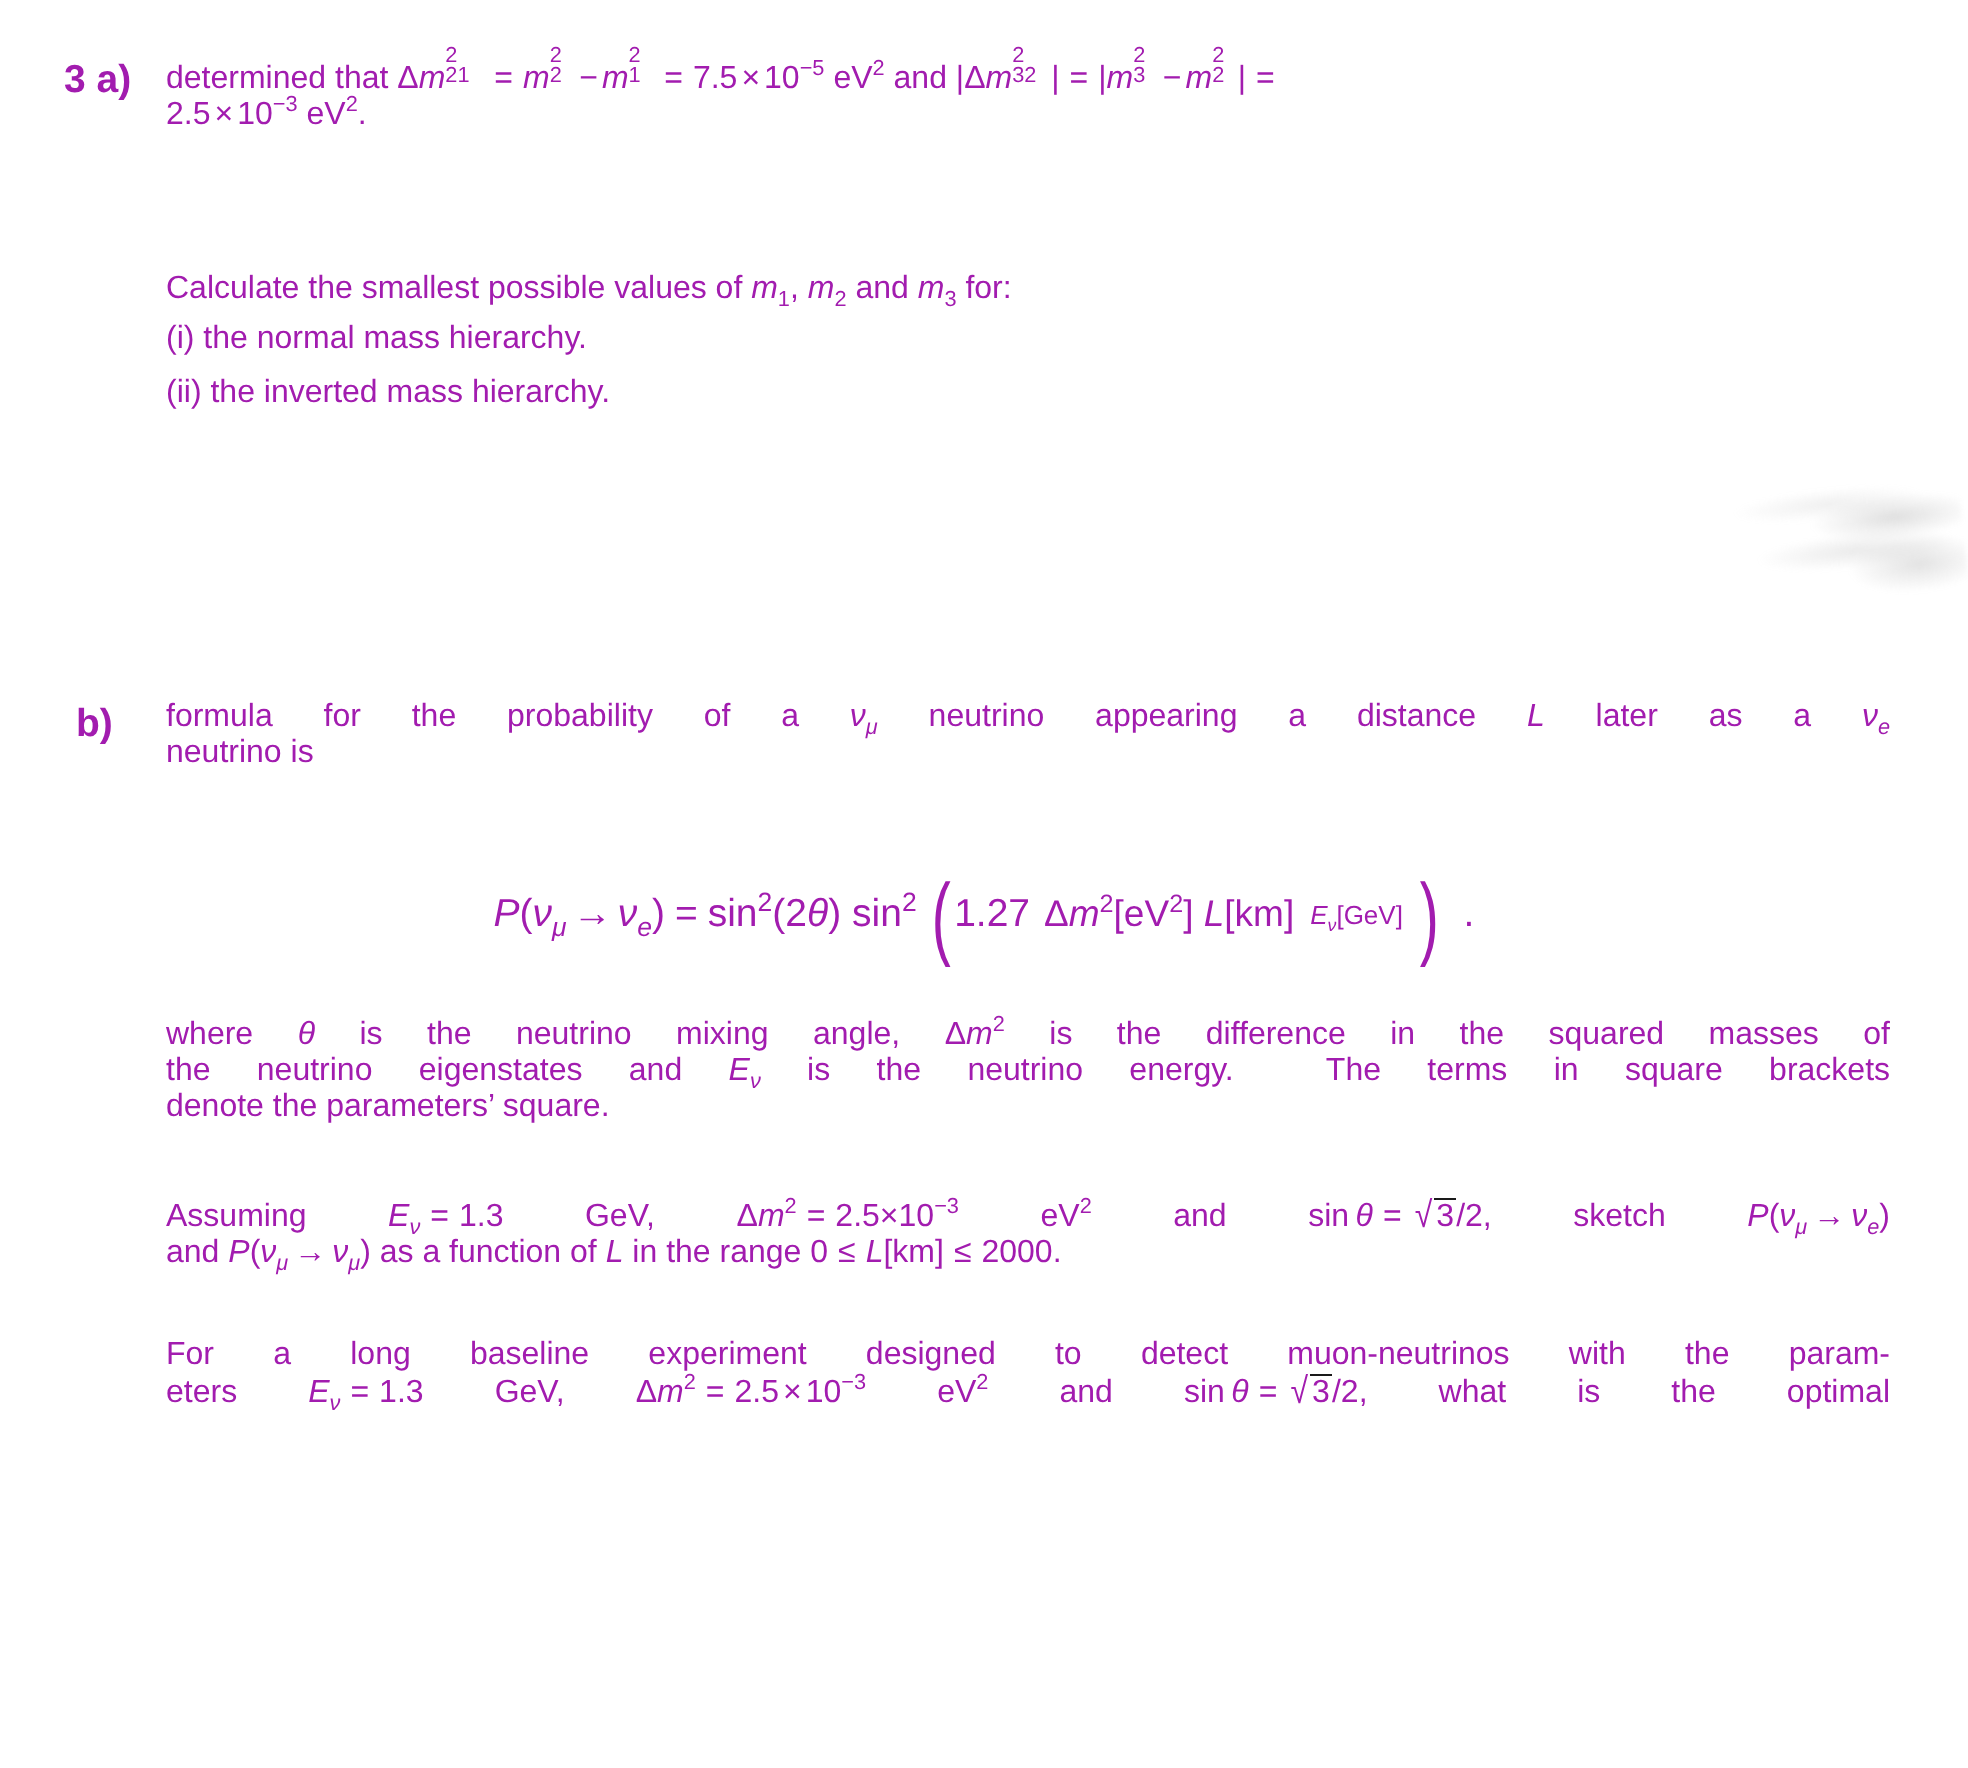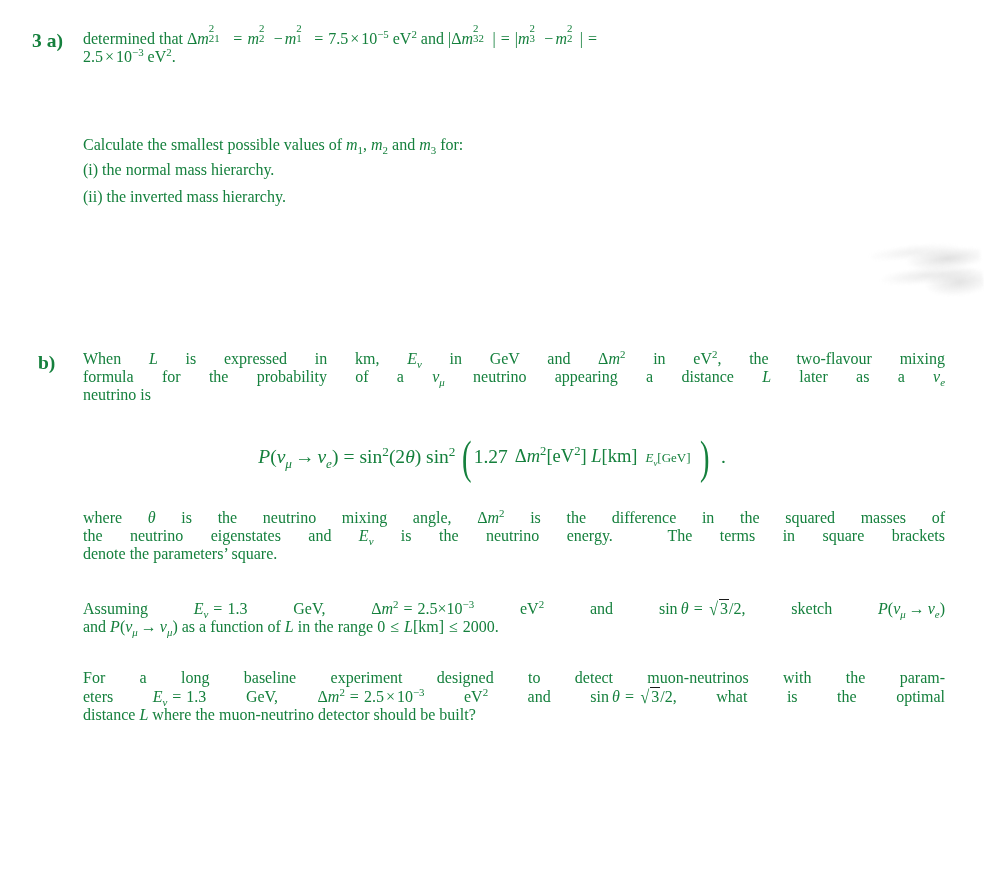--- a/index.html
+++ b/index.html
@@ -5,22 +5,22 @@
   html, body {
     margin: 0;
     padding: 0;
     background: #ffffff;
   }
   .page {
     position: relative;
     width: 984px;
     height: 732px;
     background: #ffffff;
-    font-family: Liberation Serif, serif;
-    color: #15803d;
+    font-family: Liberation Sans, sans-serif;
+    color: #a21caf;
     overflow: hidden;
   }
 
   
   .smudge {
     position: absolute;
     pointer-events: none;
   }
   .smudge-top {
     left: 862px;
@@ -210,23 +210,20 @@
 
   <div class="body-col" style="top:188px;">
     <span>(ii)</span>
     <span>the inverted mass hierarchy.</span>
   </div>
 
   <div class="label" style="left:38px; top:350px;">b)</div>
 
   <div class="body-col just" style="top:350px; width:862px;">
     <div class="ln" style="display:block; text-align:justify; text-align-last:justify;">
-      When <i class="mi">L</i> is expressed in km, <i class="mi">E</i><sub><i class="mi">ν</i></sub> in GeV and <span class="rm">Δ</span><i class="mi">m</i><sup>2</sup> in <span class="rm">eV<sup>2</sup></span>, the two-flavour mixing
-    </div>
-    <div class="ln" style="display:block; text-align:justify; text-align-last:justify;">
       formula for the probability of a <i class="mi">ν</i><sub><i class="mi">μ</i></sub> neutrino appearing a distance <i class="mi">L</i> later as a <i class="mi">ν</i><sub><i class="mi">e</i></sub>
     </div>
     <div class="ln" style="display:block;">
       neutrino is
     </div>
   </div>
 
   <div class="display-eq" style="top:434px;">
     <span class="eqline">
       <span><i class="mi">P</i>(<i class="mi">ν</i><sub><i class="mi">μ</i></sub><span class="arrow">→</span><i class="mi">ν</i><sub><i class="mi">e</i></sub>)</span><span class="eq">=</span><span class="rm">sin<sup>2</sup>(2<i class="mi">θ</i>)</span>&nbsp;<span class="rm">sin<sup>2</sup></span>&nbsp;<span class="paren-big">(</span><span class="num">1.27</span><span class="frac">
@@ -258,18 +255,15 @@
     </div>
   </div>
 
   <div class="body-col just" style="top:669px; width:862px;">
     <div class="ln" style="display:block; text-align:justify; text-align-last:justify;">
       For a long baseline experiment designed to detect muon-neutrinos with the param-
     </div>
     <div class="ln" style="display:block; text-align:justify; text-align-last:justify;">
       eters <i class="mi">E</i><sub><i class="mi">ν</i></sub><span class="eq">=</span><span class="num">1.3</span>&nbsp;<span class="rm">GeV</span>, <span class="rm">Δ</span><i class="mi">m</i><sup>2</sup><span class="eq">=</span><span class="num">2.5</span><span class="op">×</span><span class="num">10<sup>−3</sup></span>&nbsp;<span class="rm">eV<sup>2</sup></span> and <span class="rm">sin</span> <i class="mi">θ</i><span class="eq">=</span><span class="sqrt"><span class="radsign">√</span><span class="radicand">3</span></span>/<span class="num">2</span>, what is the optimal
     </div>
-    <div class="ln" style="display:block;">
-      distance <i class="mi">L</i> where the muon-neutrino detector should be built?
-    </div>
   </div>
 
 </div>
 
 </body></html>

